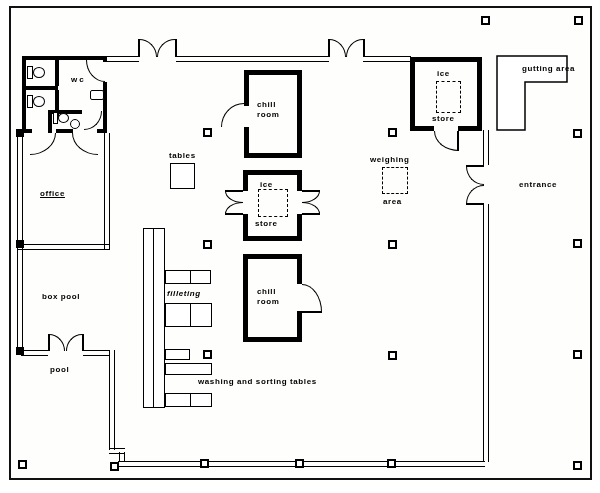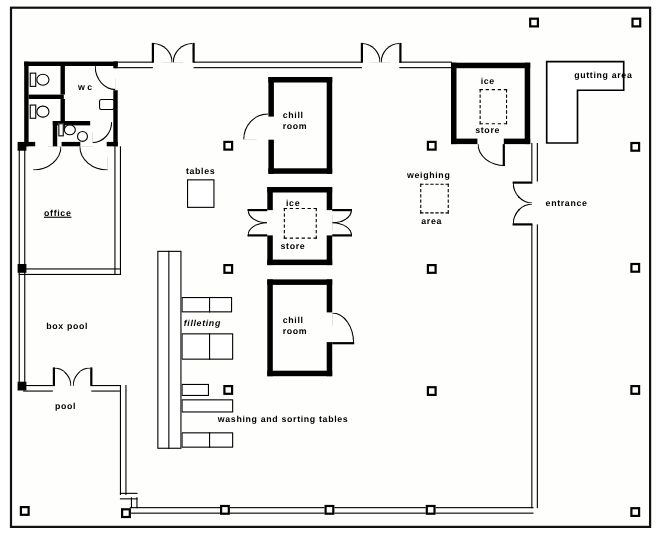--- a/index.html
+++ b/index.html
@@ -197,15 +197,15 @@
   <div class="lbl" style="left:171px;top:377px;padding-left:27px;">washing and sorting tables</div>
   <div class="lbl lbl2" style="left:257px;top:100px;"><span>chill</span><br><span>room</span></div>
   <div class="lbl" style="left:260px;top:180px;">ice</div>
   <div class="lbl" style="left:255px;top:219px;">store</div>
   <div class="lbl lbl2" style="left:257px;top:287px;"><span>chill</span><br><span>room</span></div>
   <div class="lbl" style="left:370px;top:155px;">weighing</div>
   <div class="lbl" style="left:383px;top:197px;">area</div>
   <div class="lbl" style="left:437px;top:69px;">ice</div>
   <div class="lbl" style="left:432px;top:114px;">store</div>
   <div class="lbl" style="left:522px;top:64px;">gutting area</div>
-  <div class="lbl" style="left:496px;top:180px;">entrance</div>
+  <div class="lbl" style="left:519px;top:180px;">entrance</div>
 
 </div>
 
 </body></html>

